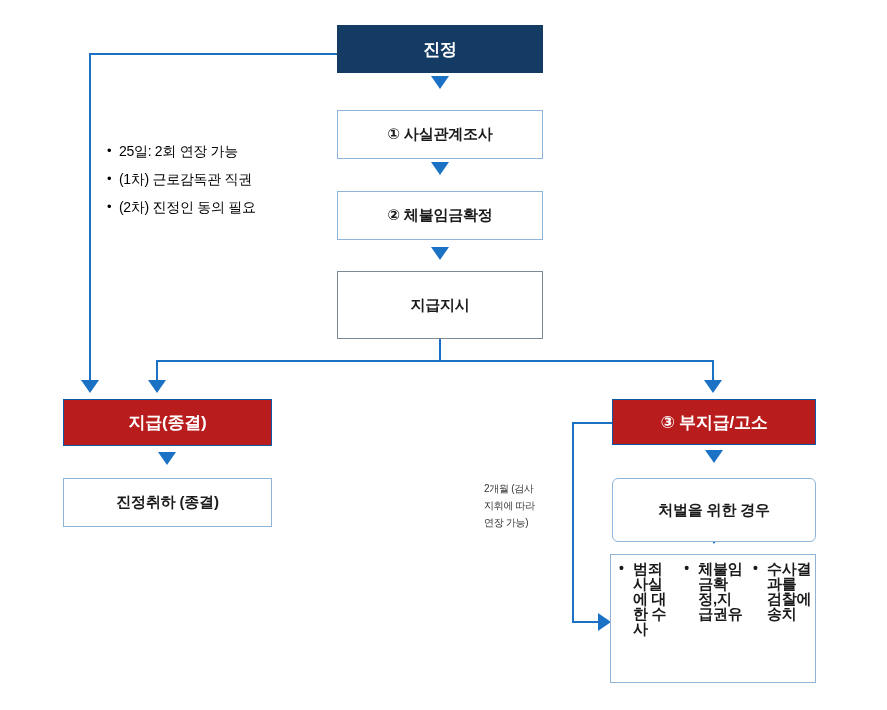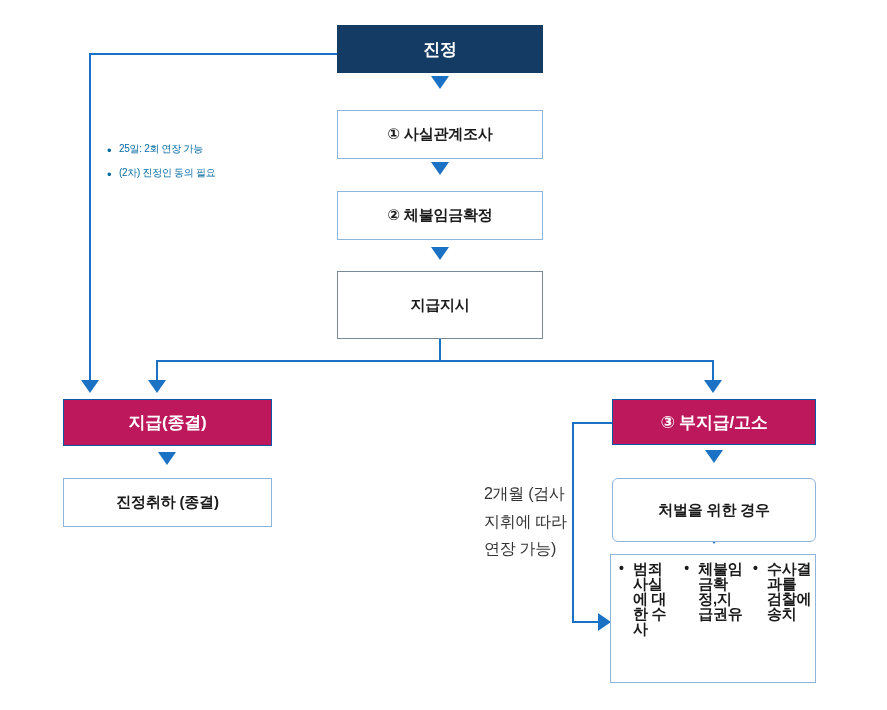--- a/index.html
+++ b/index.html
@@ -30,21 +30,21 @@
   }
   
   .node.navy {
     background: #133b63;
     color: #ffffff;
     border: 1px solid #133b63;
     font-size: 17px;
   }
   
   .node.blue {
-    background: #be185d;
+    background: #b91c1c;
     color: #ffffff;
     border: 1px solid #0b57a8;
     font-size: 17px;
   }
   
   .node.outline {
     background: #ffffff;
     color: #1a1a1a;
     border: 1px solid #8fb4d9;
     font-size: 15px;
@@ -80,38 +80,38 @@
     content: "\2022";
     position: absolute;
     left: 8px;
     top: 6px;
     font-size: 14px;
   }
   .note-list {
     position: absolute;
   }
   .note-list .note-line {
-    font-size: 10px;
-    color: #0369a1;
+    font-size: 14px;
+    color: #000000;
     line-height: 1.0;
     padding: 0 0 14px 13px;
     position: relative;
     letter-spacing: -0.3px;
     white-space: nowrap;
   }
   .note-list .note-line::before {
     content: "\2022";
     position: absolute;
     left: 1px;
     top: 0px;
     font-size: 13px;
   }
   .side-label {
     position: absolute;
-    font-size: 16px;
+    font-size: 10px;
     color: #333333;
     line-height: 1.72;
     text-align: left;
     letter-spacing: -0.3px;
   }
   
   .lineV {
     position: absolute;
     width: 2px;
     background: #1b72c4;
@@ -205,20 +205,21 @@
   </div>
 
   <div class="bullets boxed" style="left:610px; top:554px; width:206px; height:129px;">
     <div class="bullet-line">범죄사실에 대한 수사</div>
     <div class="bullet-line">체불임금확정,지급권유</div>
     <div class="bullet-line">수사결과를 검찰에 송치</div>
   </div>
 
   <div class="note-list" style="left:106px; top:144px;">
     <div class="note-line">25일: 2회 연장 가능</div>
+    <div class="note-line">(1차) 근로감독관 직권</div>
     <div class="note-line">(2차) 진정인 동의 필요</div>
   </div>
 
   <div class="side-label" style="left:484px; top:480px; width:86px;">
     <div>2개월 (검사</div>
     <div>지휘에 따라</div>
     <div>연장 가능)</div>
   </div>
 
 </div>

